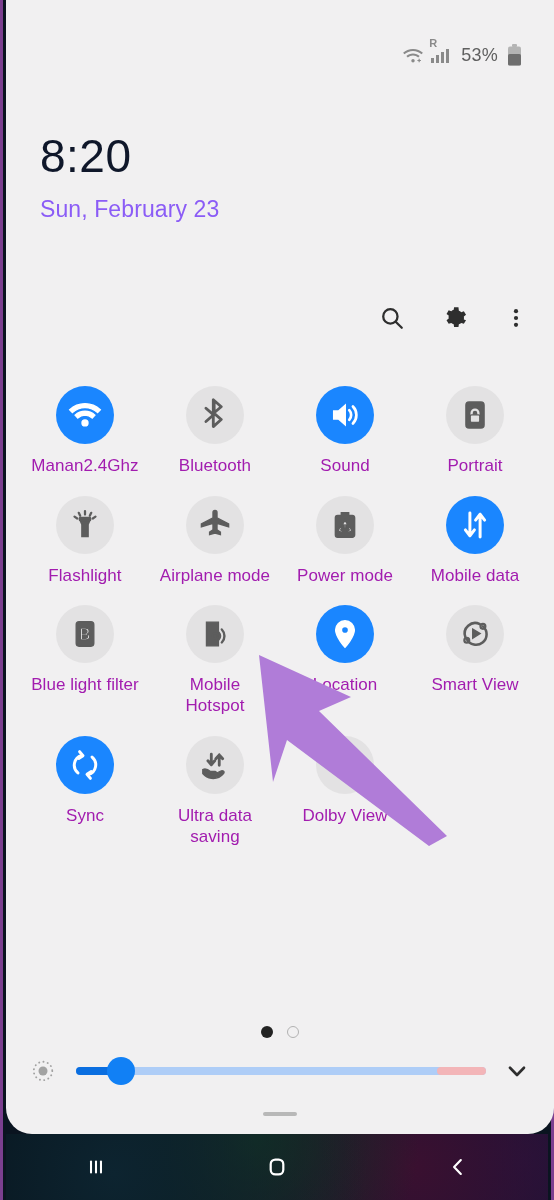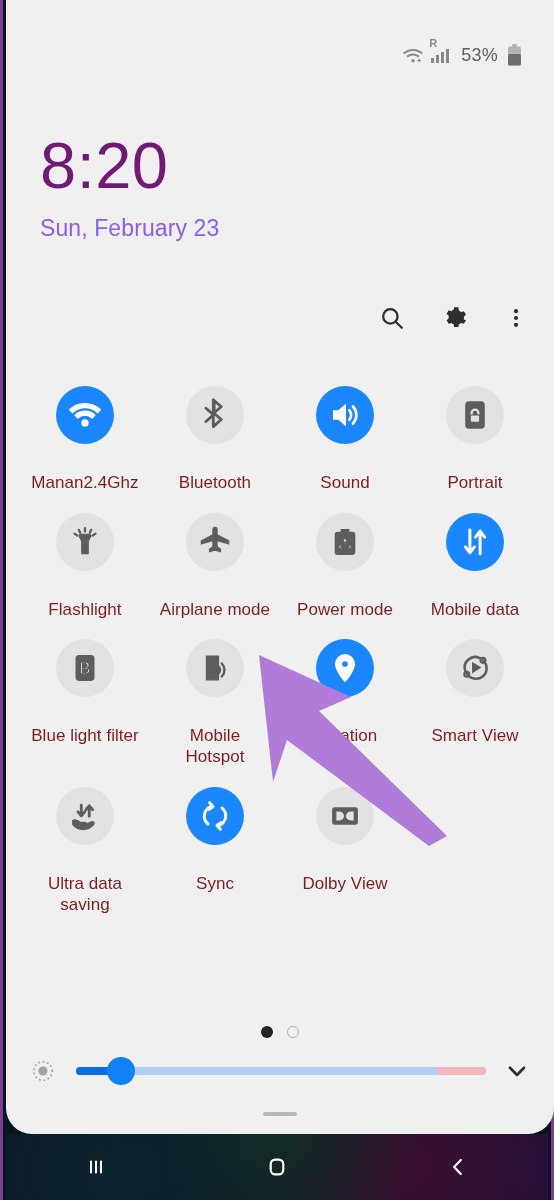--- a/index.html
+++ b/index.html
@@ -32,21 +32,21 @@
     color:#7a7a7a;
   }
   #statusbar .pct {
     font-size:18px; color:#5f5f5f; letter-spacing:.2px;
     margin-left:5px; margin-right:3px;
   }
   .sb-ico { display:block; }
   
   #clock { position:absolute; left:34px; top:133px; }
   #clock .time {
-    font-size:65px; font-weight:300; color:#701a75; line-height:1;
+    font-size:46px; font-weight:300; color:#0f172a; line-height:1;
     letter-spacing:.5px;
   }
   #clock .date {
     font-size:23px; font-weight:400; color:#8b5cf6;
     margin-top:17px; letter-spacing:.1px;
   }
   
   #actions {
     position:absolute; right:24px; top:304px;
     display:flex; align-items:center; gap:34px;
@@ -60,21 +60,21 @@
   }
   .tile { display:flex; flex-direction:column; align-items:center; cursor:pointer; }
   .tile .circle {
     width:58px; height:58px; border-radius:50%;
     background:#e3e2e3;
     display:flex; align-items:center; justify-content:center;
     position:relative;
   }
   .tile.on .circle { background:#1a86ff; }
   .tile .label {
-    margin-top:29px; font-size:17px; color:#7f1d1d;
+    margin-top:12px; font-size:17px; color:#a21caf;
     text-align:center; line-height:1.22; max-width:112px;
     word-break:break-word; letter-spacing:.05px;
   }
   .glyph { width:34px; height:34px; display:block; }
   .tile .glyph { fill:#5d5d5d; stroke:#5d5d5d; }
   .tile.on .glyph { fill:#ffffff; stroke:#ffffff; }
   
   #dots {
     position:absolute; left:0; right:0; top:1026px;
     display:flex; justify-content:center; align-items:center; gap:14px;
@@ -314,41 +314,41 @@
             <path d="M5.2 14.2A7.4 7.4 0 0 1 15.4 5" fill="none" stroke="#5d5d5d" stroke-width="1.8" stroke-linecap="round"></path>
             <circle cx="17.6" cy="6.6" r="1.7" fill="none" stroke="#5d5d5d" stroke-width="1.6"></circle>
             <circle cx="6.2" cy="16.4" r="1.7" fill="none" stroke="#5d5d5d" stroke-width="1.6"></circle>
             <path d="M10.4 8.6 15.6 11.7l-5.2 3.2z" fill="#5d5d5d"></path>
           </svg>
         </div>
         <div class="label">Smart View</div>
       </div>
 
 
-      <div class="tile">
-        <div class="circle">
-          <svg class="glyph" viewBox="0 0 24 24">
-            <path d="M9.4 4.4v6.2M9.4 11.8 7 9M9.4 11.8 11.8 9" fill="none" stroke="#5d5d5d" stroke-width="2" stroke-linecap="round" stroke-linejoin="round"></path>
-            <path d="M15 12.2V6M15 4.8l2.4 2.8M15 4.8l-2.4 2.8" fill="none" stroke="#5d5d5d" stroke-width="2" stroke-linecap="round" stroke-linejoin="round"></path>
-            <path d="M3.4 15.2c2.2-1 4.2.4 5.4 1.4h3.4c.9 0 .9 1.4 0 1.4H9.2c2.2.2 4.8-.4 6.6-1.6 1.6-1 3.4.2 2.2 1.6-2 2.4-5.4 3.8-8.6 3.4-2.4-.3-4.6-1.8-6-3.4z" fill="#5d5d5d"></path>
-          </svg>
-        </div>
-        <div class="label">Ultra data saving</div>
-      </div>
-
       <div class="tile on">
         <div class="circle">
           <svg class="glyph" viewBox="0 0 24 24">
             <path d="M7 17.6A7.2 7.2 0 0 1 9.6 5.2" fill="none" stroke="#fff" stroke-width="2.1" stroke-linecap="round"></path>
             <path d="M17 6.4a7.2 7.2 0 0 1-2.6 12.4" fill="none" stroke="#fff" stroke-width="2.1" stroke-linecap="round"></path>
             <path d="M8.2 2.6 10.6 5.4 7.6 7.4" fill="none" stroke="#fff" stroke-width="2.1" stroke-linecap="round" stroke-linejoin="round"></path>
             <path d="M15.8 21.4 13.4 18.6l3-2" fill="none" stroke="#fff" stroke-width="2.1" stroke-linecap="round" stroke-linejoin="round"></path>
           </svg>
         </div>
         <div class="label">Sync</div>
+      </div>
+
+      <div class="tile">
+        <div class="circle">
+          <svg class="glyph" viewBox="0 0 24 24">
+            <path d="M9.4 4.4v6.2M9.4 11.8 7 9M9.4 11.8 11.8 9" fill="none" stroke="#5d5d5d" stroke-width="2" stroke-linecap="round" stroke-linejoin="round"></path>
+            <path d="M15 12.2V6M15 4.8l2.4 2.8M15 4.8l-2.4 2.8" fill="none" stroke="#5d5d5d" stroke-width="2" stroke-linecap="round" stroke-linejoin="round"></path>
+            <path d="M3.4 15.2c2.2-1 4.2.4 5.4 1.4h3.4c.9 0 .9 1.4 0 1.4H9.2c2.2.2 4.8-.4 6.6-1.6 1.6-1 3.4.2 2.2 1.6-2 2.4-5.4 3.8-8.6 3.4-2.4-.3-4.6-1.8-6-3.4z" fill="#5d5d5d"></path>
+          </svg>
+        </div>
+        <div class="label">Ultra data saving</div>
       </div>
 
       <div class="tile">
         <div class="circle">
           <svg class="glyph" viewBox="0 0 24 24">
             <rect x="3.4" y="6.4" width="17.2" height="11.2" rx="1.4" fill="#5d5d5d"></rect>
             <path d="M5.4 8.4h2.8a3.6 3.6 0 0 1 0 7.2H5.4z" fill="#e3e2e3"></path>
             <path d="M18.6 8.4h-2.8a3.6 3.6 0 0 0 0 7.2h2.8z" fill="#e3e2e3"></path>
           </svg>
         </div>

